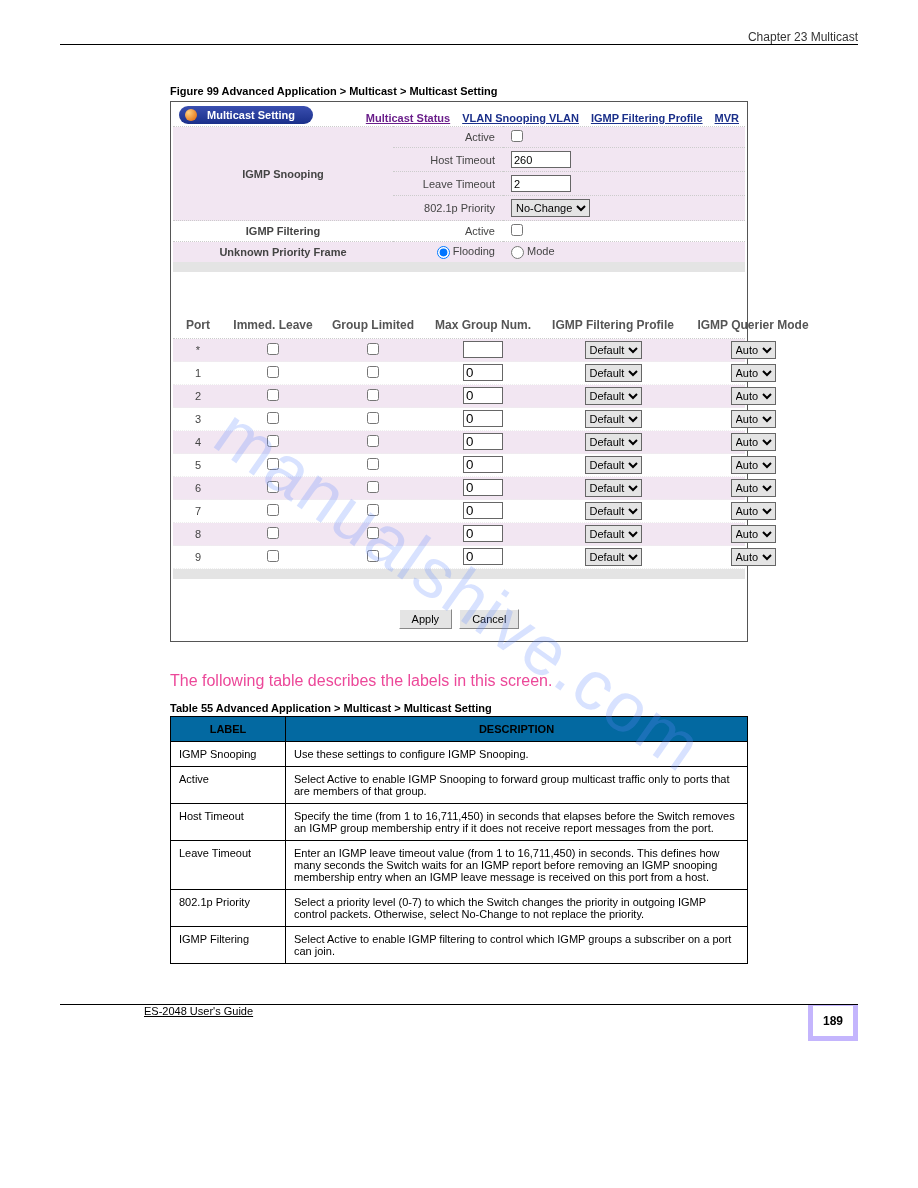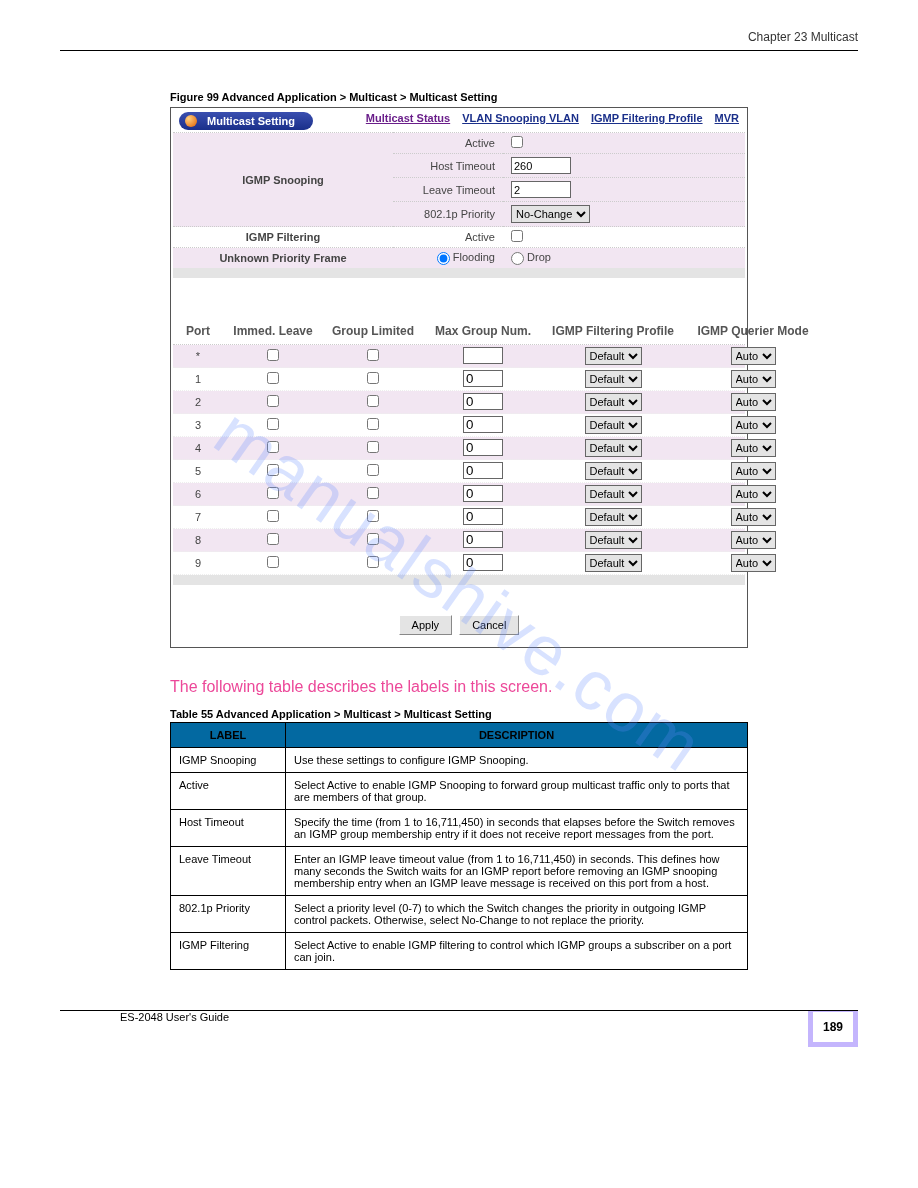--- a/index.html
+++ b/index.html
@@ -1,24 +1,24 @@
 <!DOCTYPE html>
 <html><head>
 <meta charset="utf-8">
 <style>
   * { box-sizing: border-box; margin: 0; padding: 0; }
   body { font-family: Arial, sans-serif; font-size: 11px; background: #fff; width: 918px; margin: 0 auto; padding: 30px 60px; position: relative; }
   .hr-top { border-top: 1px solid #000; margin-bottom: 40px; }
   .hr-bottom { border-top: 1px solid #000; margin-top: 40px; }
-  .page-title { font-size: 12px; color: #333; text-align: right; margin-bottom: 6px; }
+  .page-title { font-size: 12px; color: #333; text-align: right; }
   .figure-title { font-size: 11px; font-weight: bold; text-align: left; margin-bottom: 4px; margin-left: 110px; }
   .panel-wrap { border: 1px solid #555; margin: 0 110px 30px 110px; padding: 2px; }
   .panel { background: #fff; }
 
-  .header-row { display: flex; align-items: flex-start; gap: 12px; padding: 2px 6px; }
+  .header-row { display: flex; align-items: flex-end; gap: 12px; padding: 2px 6px; }
   .title-pill { background: linear-gradient(#3a4fb0,#1a2f8a); color: #fff; font-weight: bold; font-size: 11px; border-radius: 10px; padding: 3px 18px 3px 28px; position: relative; display: inline-block; }
   .title-pill::before { content:""; position:absolute; left:6px; top:50%; transform:translateY(-50%); width:12px; height:12px; border-radius:50%; background: radial-gradient(circle at 30% 30%, #ffd080, #e06000); }
   .nav-link { color: #1a2f8a; font-weight: bold; text-decoration: underline; font-size: 11px; }
   .nav-link.visited { color: #6a1e8a; }
 
   .cfg-table { width: 100%; border-collapse: collapse; }
   .cfg-table td { border-top: 1px dotted #ccc; padding: 3px 8px; font-size: 11px; color: #444; }
   .cfg-table .row-alt { background: #f2e6f2; }
   .cfg-left { text-align: center; font-weight: bold; color: #555; width: 220px; }
   .cfg-mid { text-align: right; width: 110px; color:#555; }
@@ -41,21 +41,21 @@
   .btn3d { display:inline-block; padding: 3px 12px; font-size:11px; background: #e4e4e4; border:1px solid #888; border-top-color:#fff; border-left-color:#fff; cursor:pointer; margin: 0 2px; }
 
   .doc-text { font-size: 16px; margin: 0 110px 8px 110px; color:#ec4899; }
   .table-title { font-size: 11px; font-weight: bold; margin: 12px 110px 2px 110px; }
 
   .desc-table { border-collapse: collapse; width: calc(100% - 220px); margin: 0 110px; table-layout: fixed; }
   .desc-table th, .desc-table td { border: 1px solid #000; padding: 6px 8px; font-size: 11px; vertical-align: top; }
   .desc-table th { background: #0369a1; font-weight: bold; text-align: center; }
   .desc-table .col-label { width: 115px; }
 
-  .footer-line { text-align: center; font-size: 11px; margin-top: 8px; margin-left: 60px; }
+  .footer-line { text-align: center; font-size: 11px; margin-top: 8px; margin-left: 84px; text-decoration: underline; }
   .page-box { float: right; border:5px solid #c4b5fd; padding: 8px 10px; font-weight:bold; font-size:12px; margin-top:-4px; margin-right:0; }
 
   .watermark { position:absolute; left:50%; top:550px; transform: translateX(-50%) rotate(35deg); font-size:70px; color: rgba(100,140,255,0.25); font-weight: 400; pointer-events:none; white-space:nowrap; letter-spacing:2px; }
 </style>
 </head>
 <body>
 
 <div class="page-title">Chapter 23 Multicast</div>
 <div class="hr-top"></div>
 
@@ -94,21 +94,21 @@
         <td class="cfg-ctrl"><select class="sel"><option>No-Change</option></select></td>
       </tr>
       <tr>
         <td class="cfg-left">IGMP Filtering</td>
         <td class="cfg-mid">Active</td>
         <td class="cfg-ctrl"><input type="checkbox" class="chk" style=""></td>
       </tr>
       <tr class="row-alt">
         <td class="cfg-left">Unknown Priority Frame</td>
         <td class="cfg-mid"><input type="radio" class="rad" name="umf" checked="" style=""> <span>Flooding</span></td>
-        <td class="cfg-ctrl"><input type="radio" class="rad" name="umf" style=""> <span>Drop</span></td>
+        <td class="cfg-ctrl"><input type="radio" class="rad" name="umf" style=""> <span>Mode</span></td>
       </tr>
     </tbody>
       </table>
     <div class="gray-bar"></div>
     <div style="height:40px"></div>
 
     <div class="port-head">
       <div>Port</div>
       <div>Immed. Leave</div>
       <div>Group Limited</div>

